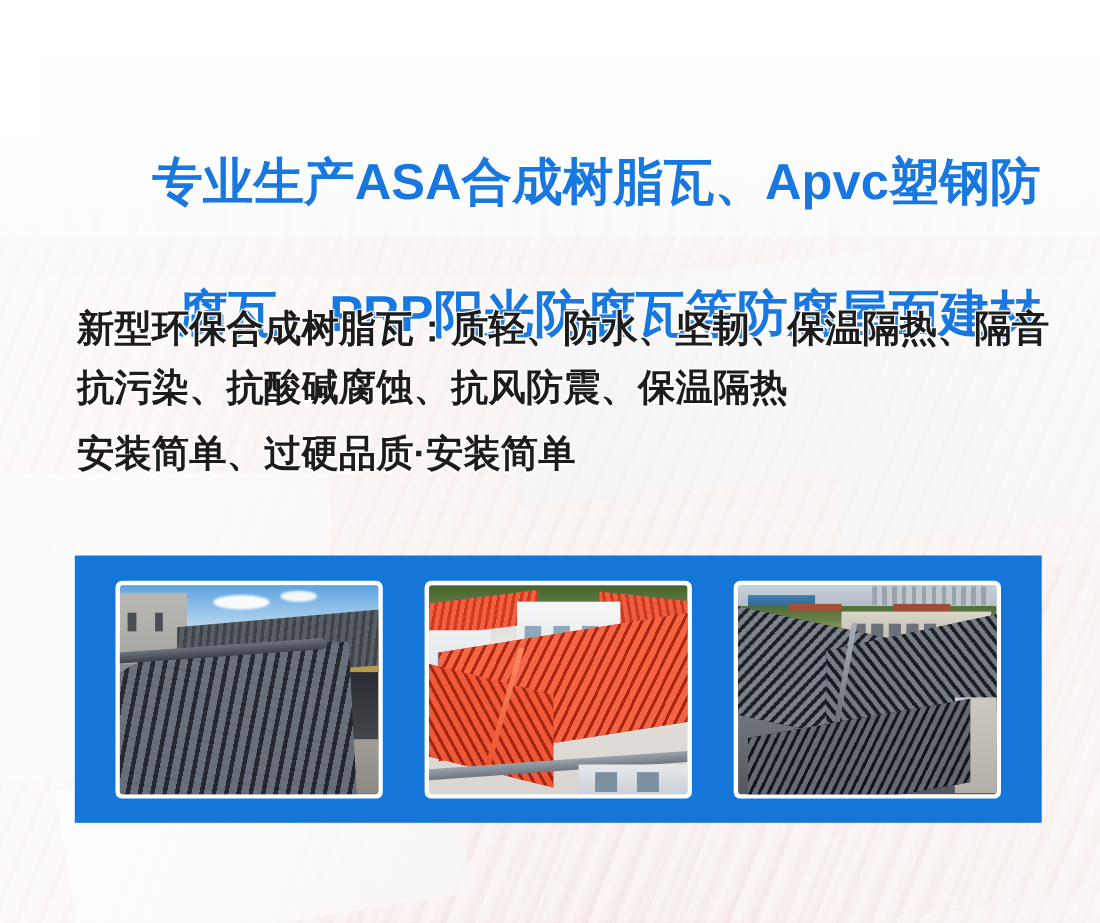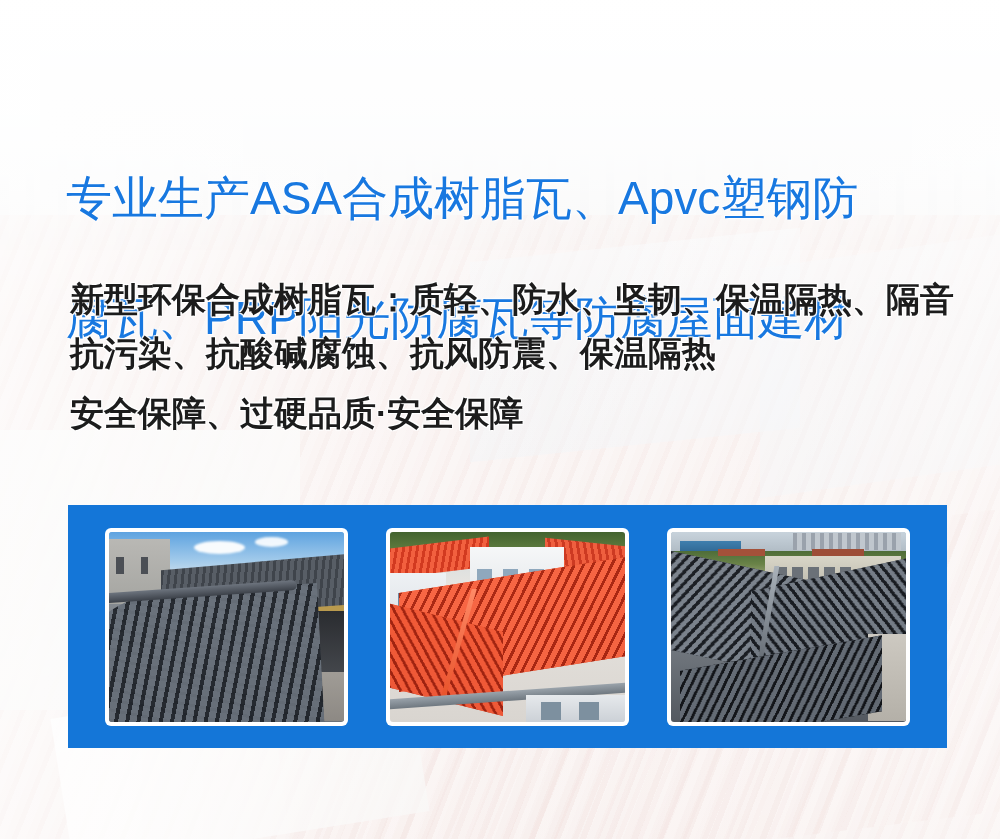--- a/index.html
+++ b/index.html
@@ -110,33 +110,34 @@
       rgba(255,255,255,0.18) 30%,
       rgba(255,255,255,0.05) 55%,
       rgba(255,255,255,0.18) 85%,
       rgba(255,255,255,0.35) 100%);
   }
 
   
   .headline {
     position: absolute;
     left: 66px;
-    top: 108px;
+    top: 75px;
     width: 880px;
     color: #1878e0;
     font-size: 46px;
-    font-weight: normal;
+    font-weight: bold;
     line-height: 60px;
     letter-spacing: 0px;
     text-shadow:
       0 0 3px rgba(255,255,255,0.95),
       0 0 6px rgba(255,255,255,0.85),
       1px 1px 0 rgba(255,255,255,0.8),
       -1px -1px 0 rgba(255,255,255,0.8);
     white-space: pre-line;
+    text-align: right;
   }
 
   .subhead {
     position: absolute;
     left: 70px;
     top: 272px;
     width: 890px;
     color: #1c1c1c;
     font-size: 34px;
     font-weight: bold;
@@ -341,21 +342,21 @@
   </div>
 
   <div class="headline">
     <span>专业生产ASA合成树脂瓦、Apvc塑钢防</span><br>
     <span>腐瓦、PRP阳光防腐瓦等防腐屋面建材</span>
   </div>
 
   <div class="subhead">
     <span class="subhead-line">新型环保合成树脂瓦：质轻、防水、坚韧、保温隔热、隔音</span>
     <span class="subhead-line">抗污染、抗酸碱腐蚀、抗风防震、保温隔热</span>
-    <span class="subhead-line last">安全保障、过硬品质·安全保障</span>
+    <span class="subhead-line last">安装简单、过硬品质·安装简单</span>
   </div>
 
   <div class="gallery">
 
     <div class="photo">
       <div class="photo-inner p1">
         <div class="sky"></div>
         <div class="cloud1"></div>
         <div class="cloud2"></div>
         <div class="bldgL"></div>

